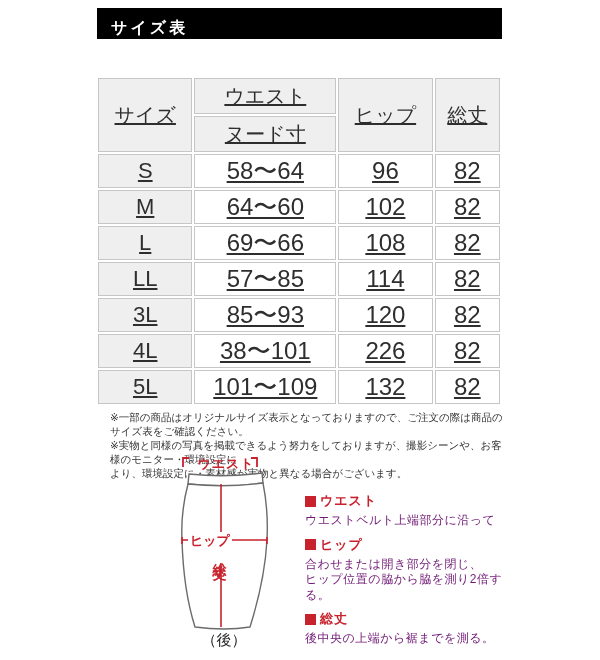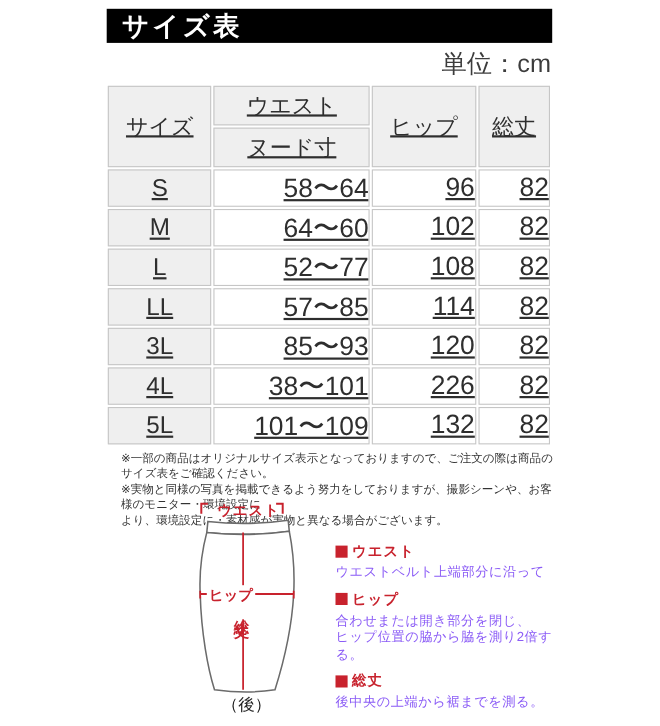--- a/index.html
+++ b/index.html
@@ -3,42 +3,42 @@
 <meta charset="utf-8">
 <style>
   html,body { margin:0; padding:0; background:#fff; }
   .page {
     position:relative; width:600px; height:660px; background:#fff; overflow:hidden;
     font-family:"Liberation Sans","DejaVu Sans",sans-serif; color:#2e2e2e;
   }
   
   .title-bar {
     position:absolute; left:97px; top:8px; width:405px; height:31px;
-    background:#000; color:#fff; display:flex; align-items:flex-start;
+    background:#000; color:#fff; display:flex; align-items:flex-end;
     box-sizing:border-box; padding-left:14px;
-    font-size:24px; font-weight:bold; letter-spacing:3px;
+    font-size:16px; font-weight:bold; letter-spacing:3px;
   }
   .unit-label {
     position:absolute; left:97px; top:42px; width:404px;
     text-align:right; font-size:23px; color:#3c3c3c;
   }
   
   table.size-table {
     position:absolute; left:96px; top:76px; width:406px;
     border-collapse:separate; border-spacing:2px; table-layout:fixed;text-decoration:underline;
   }
   .size-table th, .size-table td {
     border:1px solid #c6c6c6; text-align:center; vertical-align:middle;
     padding:0; font-weight:normal; color:#2e2e2e; overflow:hidden;
   }
   .size-table th { background:#efefef; }
   .size-table td { background:#ffffff; font-size:24px; }
   .hdr-cell   { font-size:20px; height:34px; }
   .row-hdr    { font-size:22px; height:31px; }
-  .size-table td { height:31px;text-align:right; }
+  .size-table td { height:31px; }
   
   .notes {
     position:absolute; left:110px; top:410px; width:394px;
     font-size:10.5px; line-height:14px; color:#333;
   }
   
   .skirt-svg { position:absolute; left:155px; top:448px; }
   .diagram-label { position:absolute; color:#c8222d; font-weight:bold; }
   .waist-label { left:186px; top:455px; width:80px; text-align:center; font-size:13px; letter-spacing:1px; }
   .hip-label   { left:188px; top:532px; font-size:13px; background:#fff; padding:0 2px; }
@@ -51,32 +51,31 @@
     font-size:15px; color:#222;
   }
   
   .guide { position:absolute; left:305px; top:492px; width:210px; }
   .guide-item { margin-bottom:7px; }
   .guide-heading {
     display:flex; align-items:center; gap:4px;
     color:#c8222d; font-size:13px; font-weight:bold; margin-bottom:3px; letter-spacing:1px;
   }
   .square-bullet { width:11px; height:11px; background:#c8222d; flex:0 0 auto; }
-  .guide-line { font-size:12px; line-height:15.5px; color:#8b5cf6; letter-spacing:0.5px; }
+  .guide-line { font-size:12px; line-height:15.5px; color:#701a75; letter-spacing:0.5px; }
 </style>
 </head>
 <body>
 
 <div class="page">
 
   <div class="title-bar">
     <span>サイズ表</span>
   </div>
 
-  <div class="unit-label">単位：cm</div>
 
   <table class="size-table">
     <colgroup>
         <col style="width:94px">
         <col style="width:141px">
         <col style="width:94px">
         <col style="width:65px">
       </colgroup>
     <thead>
       <tr>
@@ -97,21 +96,21 @@
         <td>82</td>
       </tr>
       <tr>
         <th class="row-hdr">M</th>
         <td>64〜60</td>
         <td>102</td>
         <td>82</td>
       </tr>
       <tr>
         <th class="row-hdr">L</th>
-        <td>52〜77</td>
+        <td>69〜66</td>
         <td>108</td>
         <td>82</td>
       </tr>
       <tr>
         <th class="row-hdr">LL</th>
         <td>57〜85</td>
         <td>114</td>
         <td>82</td>
       </tr>
       <tr>

